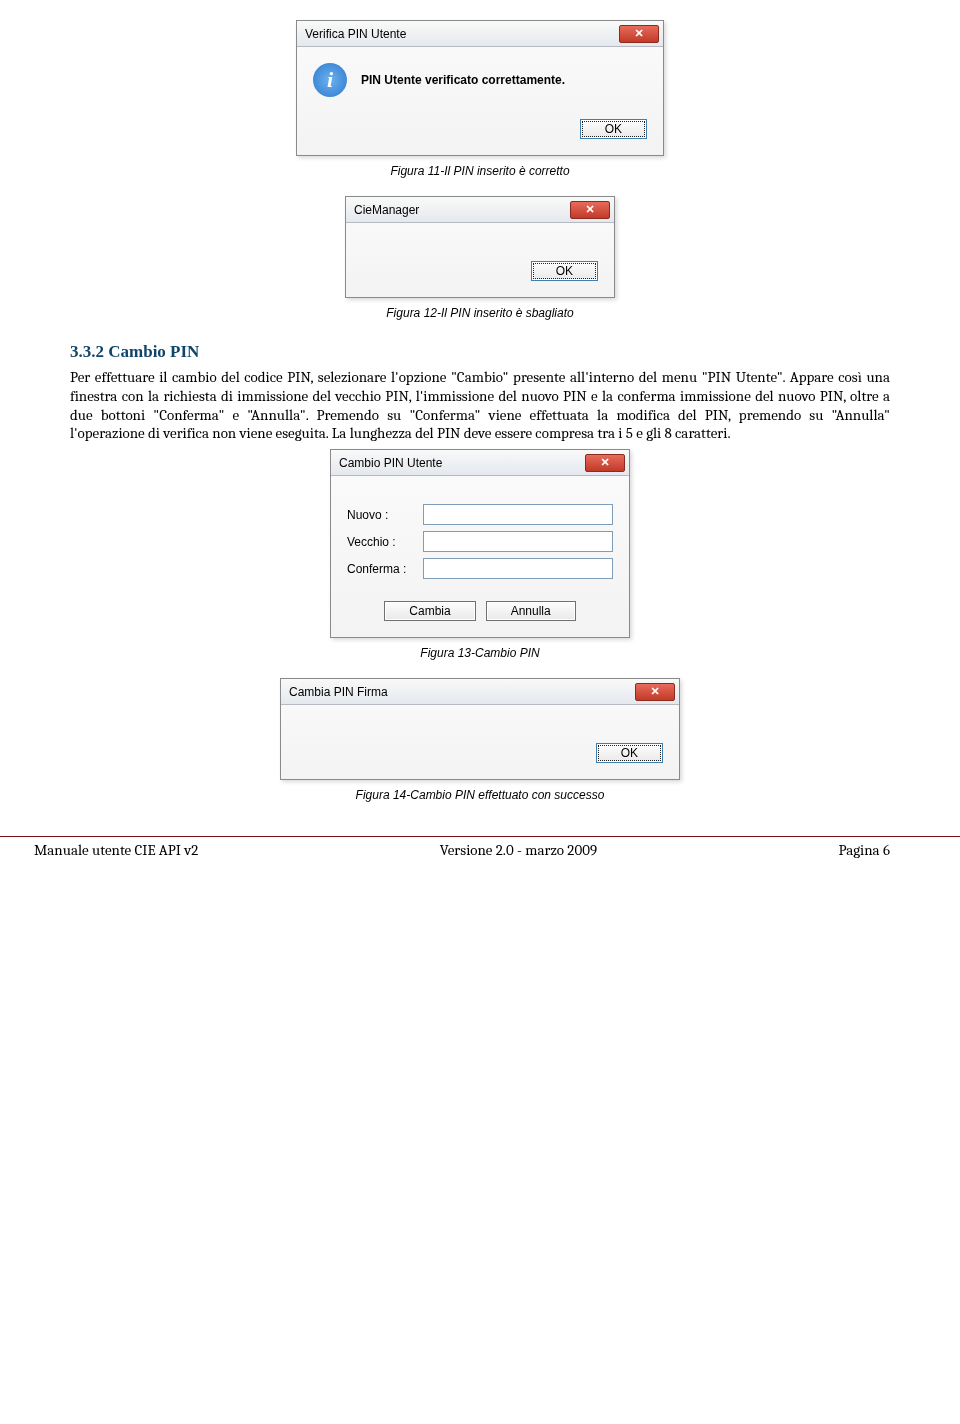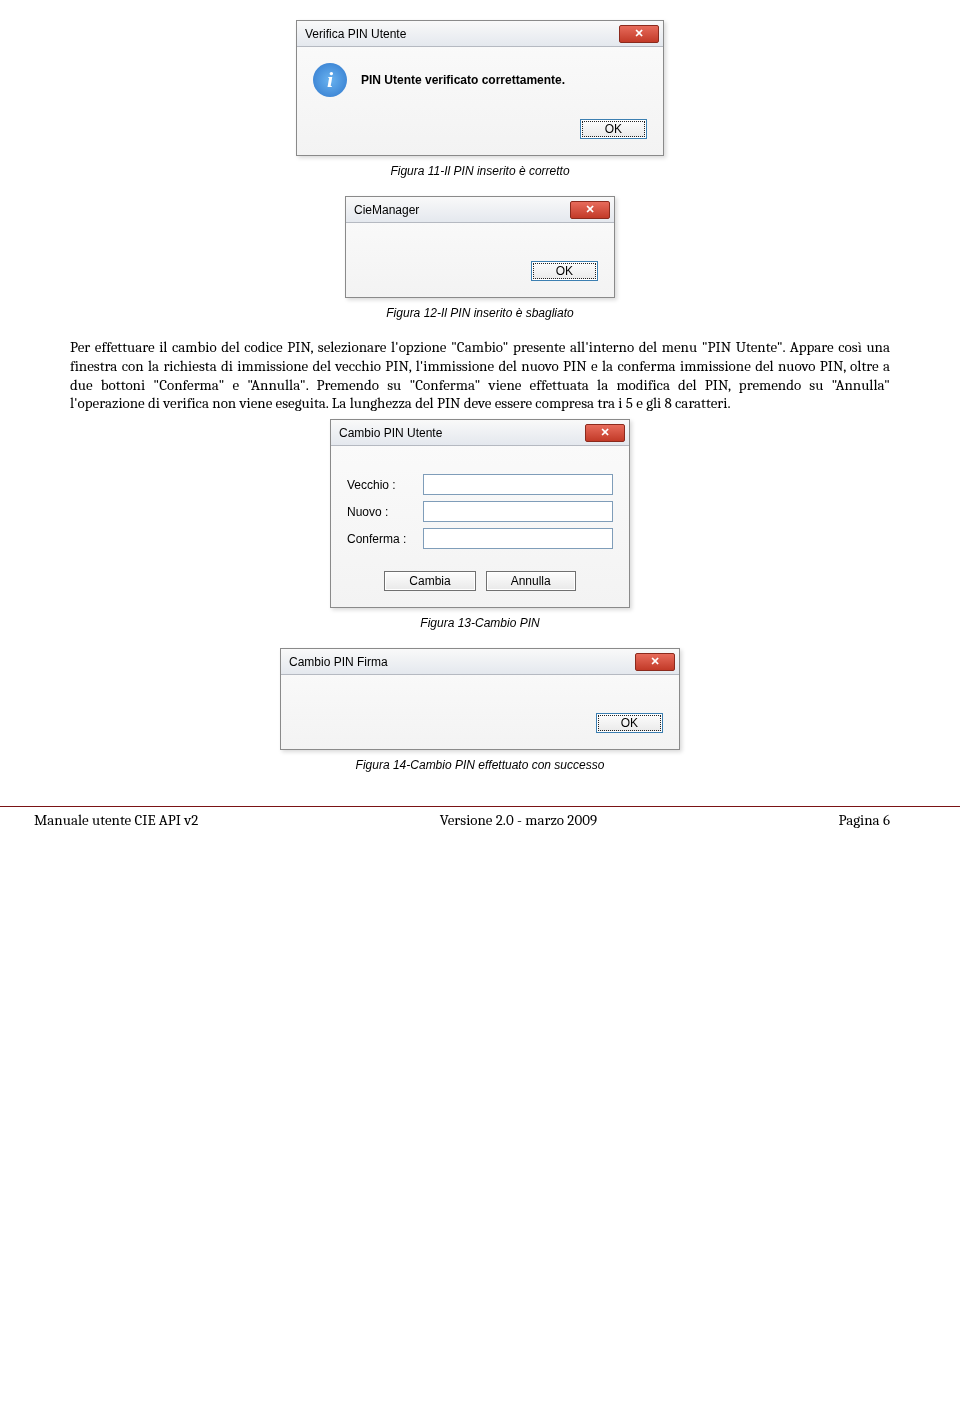--- a/index.html
+++ b/index.html
@@ -175,54 +175,55 @@
       </div>
       <div class="win-body">
         <div class="btn-row">
           <button class="win-button focus">OK</button>
         </div>
       </div>
     </div>
     <div class="caption">Figura 12-Il PIN inserito è sbagliato</div>
   </div>
 
+  <div class="section-title">3.3.2   Cambio PIN</div>
   <p class="body-text">Per effettuare il cambio del codice PIN, selezionare l'opzione "Cambio" presente all'interno del menu "PIN Utente". Appare così una finestra con la richiesta di immissione del vecchio PIN, l'immissione del nuovo PIN e la conferma immissione del nuovo PIN, oltre a due bottoni "Conferma" e "Annulla". Premendo su "Conferma" viene effettuata la modifica del PIN, premendo su "Annulla" l'operazione di verifica non viene eseguita. La lunghezza del PIN deve essere compresa tra i 5 e gli 8 caratteri.</p>
 
   <div class="center" style="margin-top:4px;">
     <div class="win-dialog" style="width:300px;">
       <div class="win-titlebar">
         <span>Cambio PIN Utente</span>
         <div class="close-btn">✕</div>
       </div>
       <div class="win-body" style="padding-top:22px;">
+        <div class="form-row">
+          <span class="form-label">Nuovo :</span>
+          <input class="form-input" type="password" style="">
+        </div>
         <div class="form-row">
           <span class="form-label">Vecchio :</span>
           <input class="form-input" type="password" style="">
         </div>
         <div class="form-row">
-          <span class="form-label">Nuovo :</span>
-          <input class="form-input" type="password" style="">
-        </div>
-        <div class="form-row">
           <span class="form-label">Conferma :</span>
           <input class="form-input" type="password" style="">
         </div>
         <div class="btn-row" style="justify-content:center;">
           <button class="win-button">Cambia</button>
           <button class="win-button">Annulla</button>
         </div>
       </div>
     </div>
     <div class="caption">Figura 13-Cambio PIN</div>
   </div>
 
   <div class="center">
     <div class="win-dialog" style="width:400px;">
       <div class="win-titlebar">
-        <span>Cambio PIN Firma</span>
+        <span>Cambia PIN Firma</span>
         <div class="close-btn">✕</div>
       </div>
       <div class="win-body">
         <div class="btn-row">
           <button class="win-button focus">OK</button>
         </div>
       </div>
     </div>
     <div class="caption">Figura 14-Cambio PIN effettuato con successo</div>
   </div>

